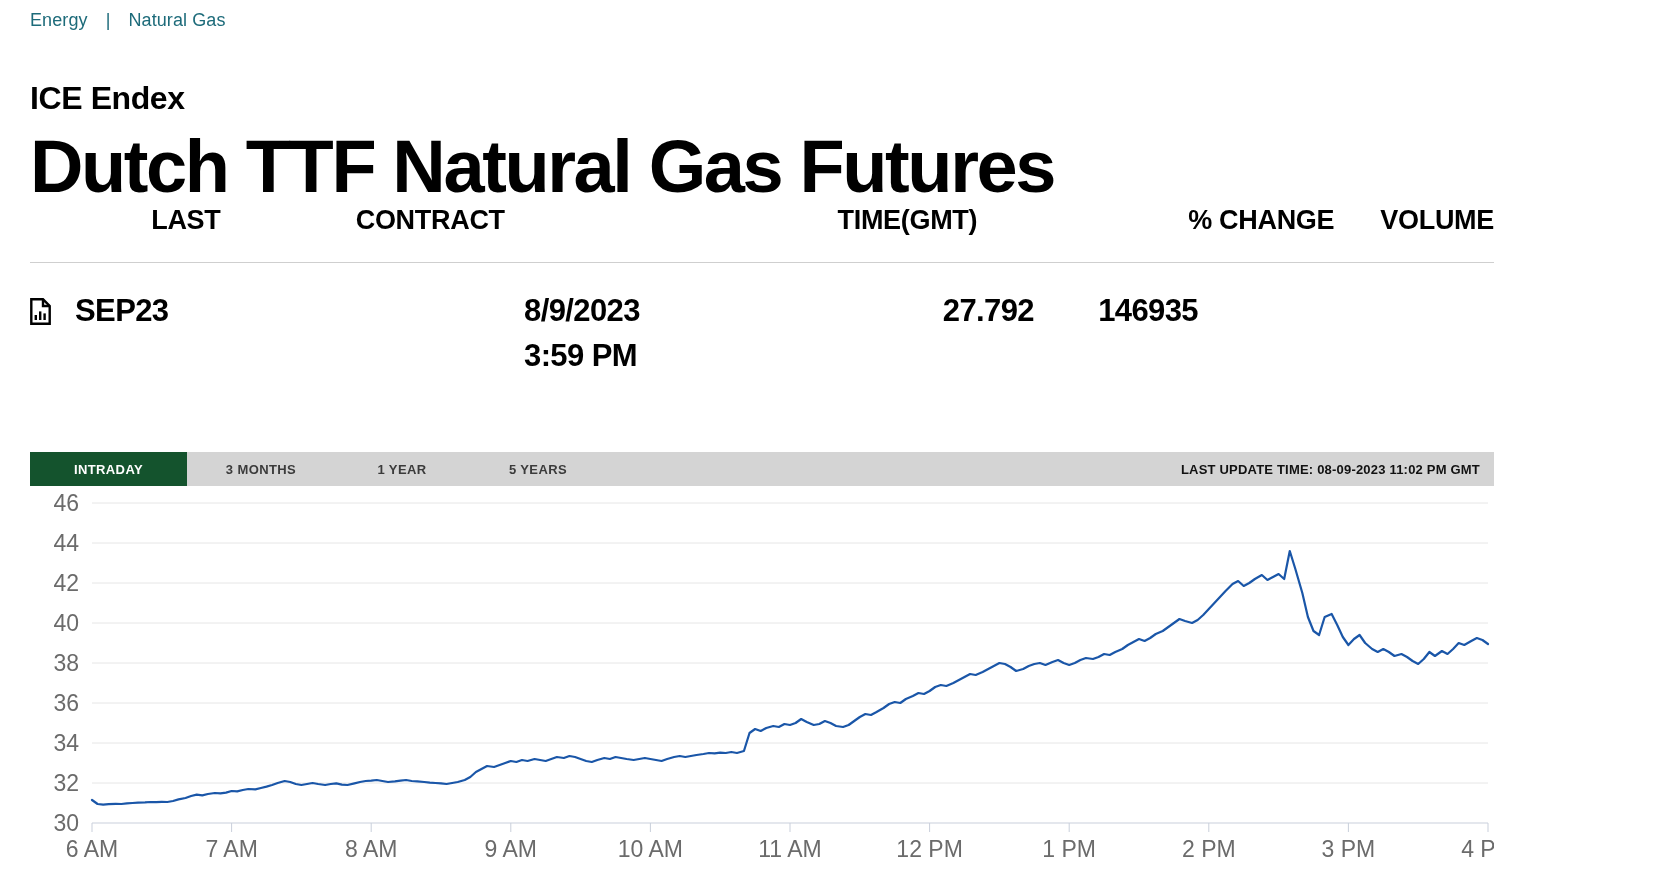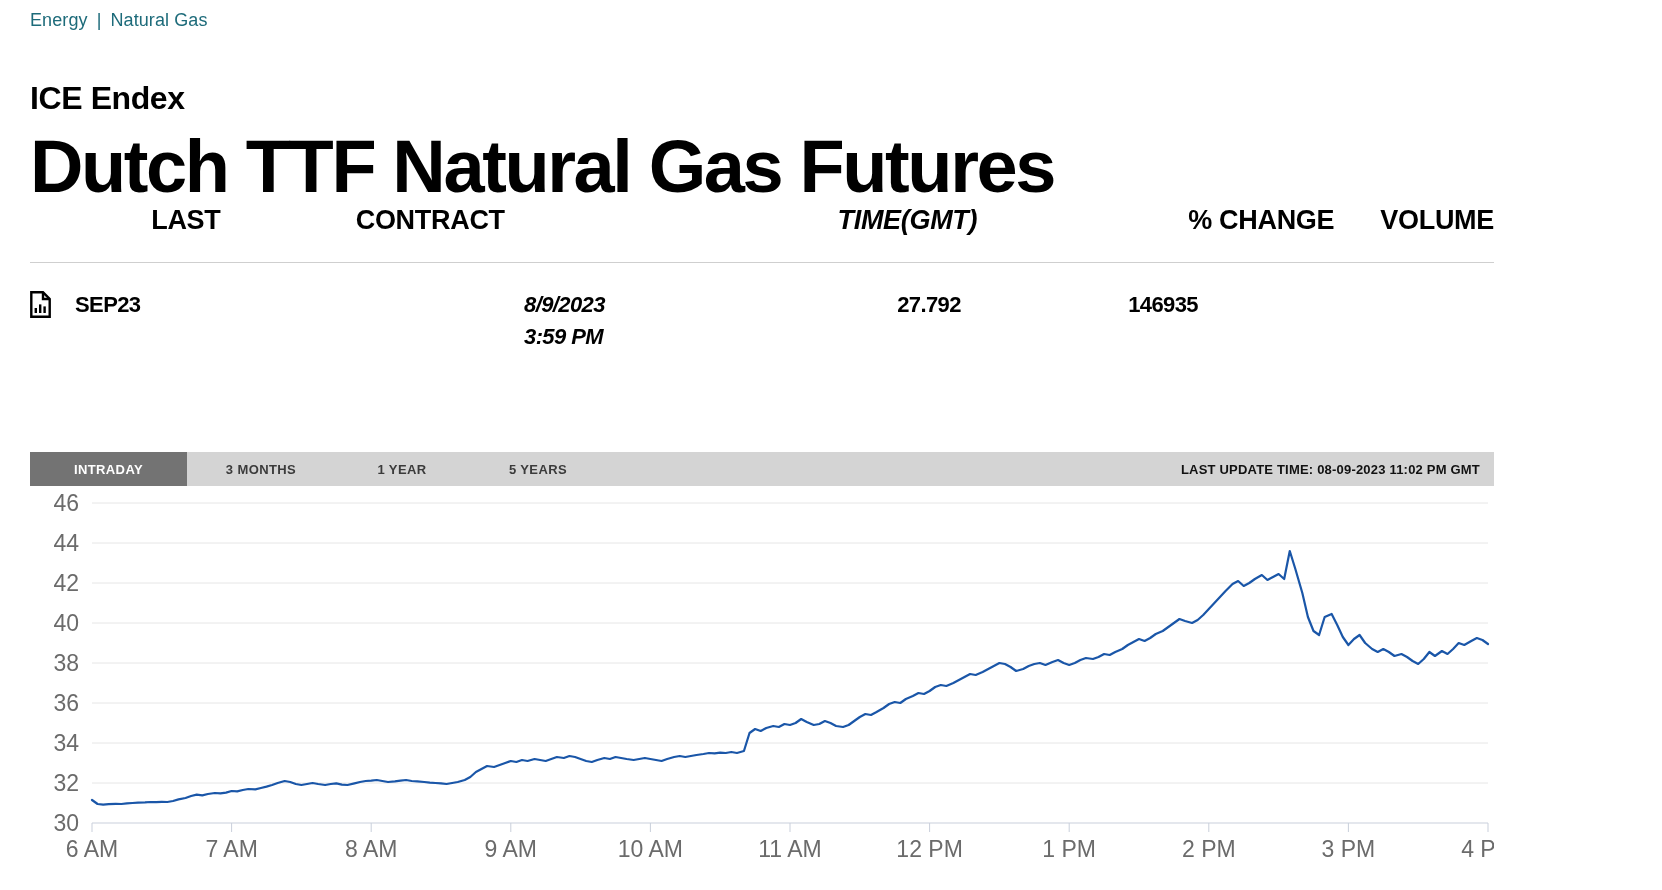--- a/index.html
+++ b/index.html
@@ -7,21 +7,21 @@
     width:1662px;height:890px;background:#ffffff;
     font-family:"Liberation Sans","DejaVu Sans",sans-serif;
     color:#000;overflow:hidden;
   }
   .page{position:relative;width:1662px;height:890px;}
 
   
   .breadcrumb{
     position:absolute;left:30px;top:10px;
     font-size:18px;color:#1d6b7a;letter-spacing:.1px;
-    display:flex;align-items:center;gap:9px;
+    display:flex;align-items:center;gap:18px;
   }
   .breadcrumb a{color:#1d6b7a;text-decoration:none;}
   .breadcrumb .bc-sep{color:#1d6b7a;}
 
   
   .sub-title{
     position:absolute;left:30px;top:44px;
     font-size:32px;font-weight:700;letter-spacing:-.4px;color:#000;margin-top:36px;
   }
   .main-title{
@@ -35,28 +35,28 @@
     position:absolute;left:30px;top:205px;width:1464px;
   }
   .qhead,.qrow{display:flex;align-items:flex-start;}
   .qhead{padding-bottom:26px;}
   .qhead .cell{
     font-size:27px;font-weight:700;letter-spacing:-.3px;color:#000;
   }
   .qdiv{height:1px;background:#cfcfcf;width:100%;}
   .qrow{padding-top:26px;}
   .qrow .cell{
-    font-size:22px;font-weight:700;letter-spacing:-.6px;color:#000;
+    font-size:31px;font-weight:700;letter-spacing:-.6px;color:#000;
     line-height:1.45;
     gap:24px;
   }
   .c-contract{width:470px;display:flex;align-items:center;gap:12px;}
   .c-last{width:320px;text-align:center;}
-  .c-time{width:300px;text-align:left;font-style:italic;}
-  .c-change{width:210px;text-align:center;}
+  .c-time{width:300px;text-align:left;}
+  .c-change{width:210px;text-align:right;}
   .c-volume{width:164px;text-align:right;}
   .qhead .c-contract{justify-content:flex-start;padding-left:14px;}
   .qhead .c-last{text-align:center;}
   .qhead .c-time{text-align:left;padding-left:24px;}
   .qhead .c-change{text-align:right;padding-right:0;}
   .qhead .c-volume{text-align:right;}
   .qrow .c-time{padding-left:24px;}
   .doc-icon{
     width:21px;height:27px;flex:0 0 auto;display:block;
   }
@@ -69,21 +69,21 @@
   }
   .tab{
     display:flex;align-items:center;justify-content:center;
     font-size:13px;font-weight:700;letter-spacing:.4px;color:#3b3b3b;
     padding:0 10px;
   }
   .tab.w1{width:137px;}
   .tab.w2{width:128px;}
   .tab.w3{width:114px;}
   .tab.w4{width:118px;}
-  .tab.active{background:#737373;color:#ffffff;text-align:center;}
+  .tab.active{background:#14532d;color:#ffffff;text-align:center;}
   .update-time{
     margin-left:auto;display:flex;align-items:center;
     font-size:13px;font-weight:700;letter-spacing:.2px;color:#111;
     padding-right:14px;
   }
 
   
   .chart-wrap{
     position:absolute;left:30px;top:486px;width:1464px;height:400px;
   }

